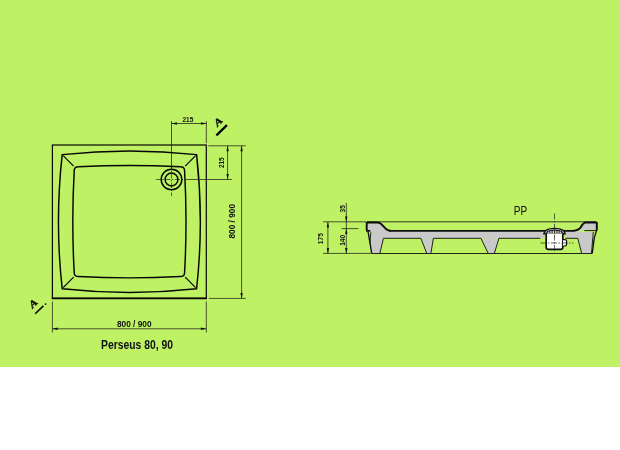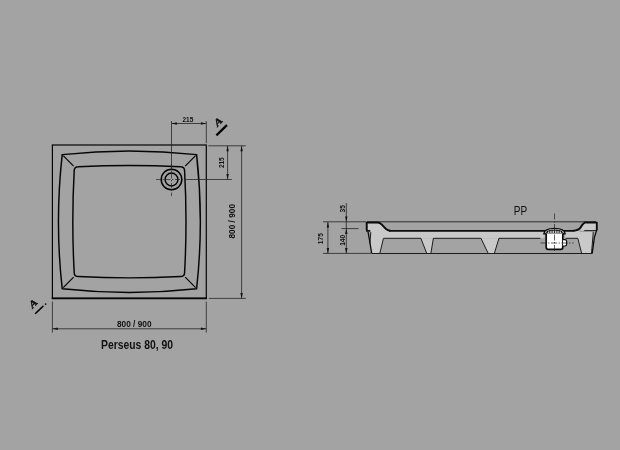--- a/index.html
+++ b/index.html
@@ -1,16 +1,16 @@
 <!DOCTYPE html>
 <html><head>
 <meta charset="utf-8">
 <style>
   html,body{margin:0;padding:0;background:#fff;}
-  #page{position:relative;width:620px;height:450px;background:#a3a3a3;overflow:hidden;
+  #page{position:relative;width:620px;height:367px;background:#bef264;overflow:hidden;
         font-family:"Liberation Sans", sans-serif;}
   svg{position:absolute;left:0;top:0;}
   text{fill:#111;}
 </style>
 </head>
 <body>
 <div id="page">
 <svg width="620" height="450" viewBox="0 0 620 450">
 
   <g stroke="#050505" fill="none" stroke-width="1.2">

